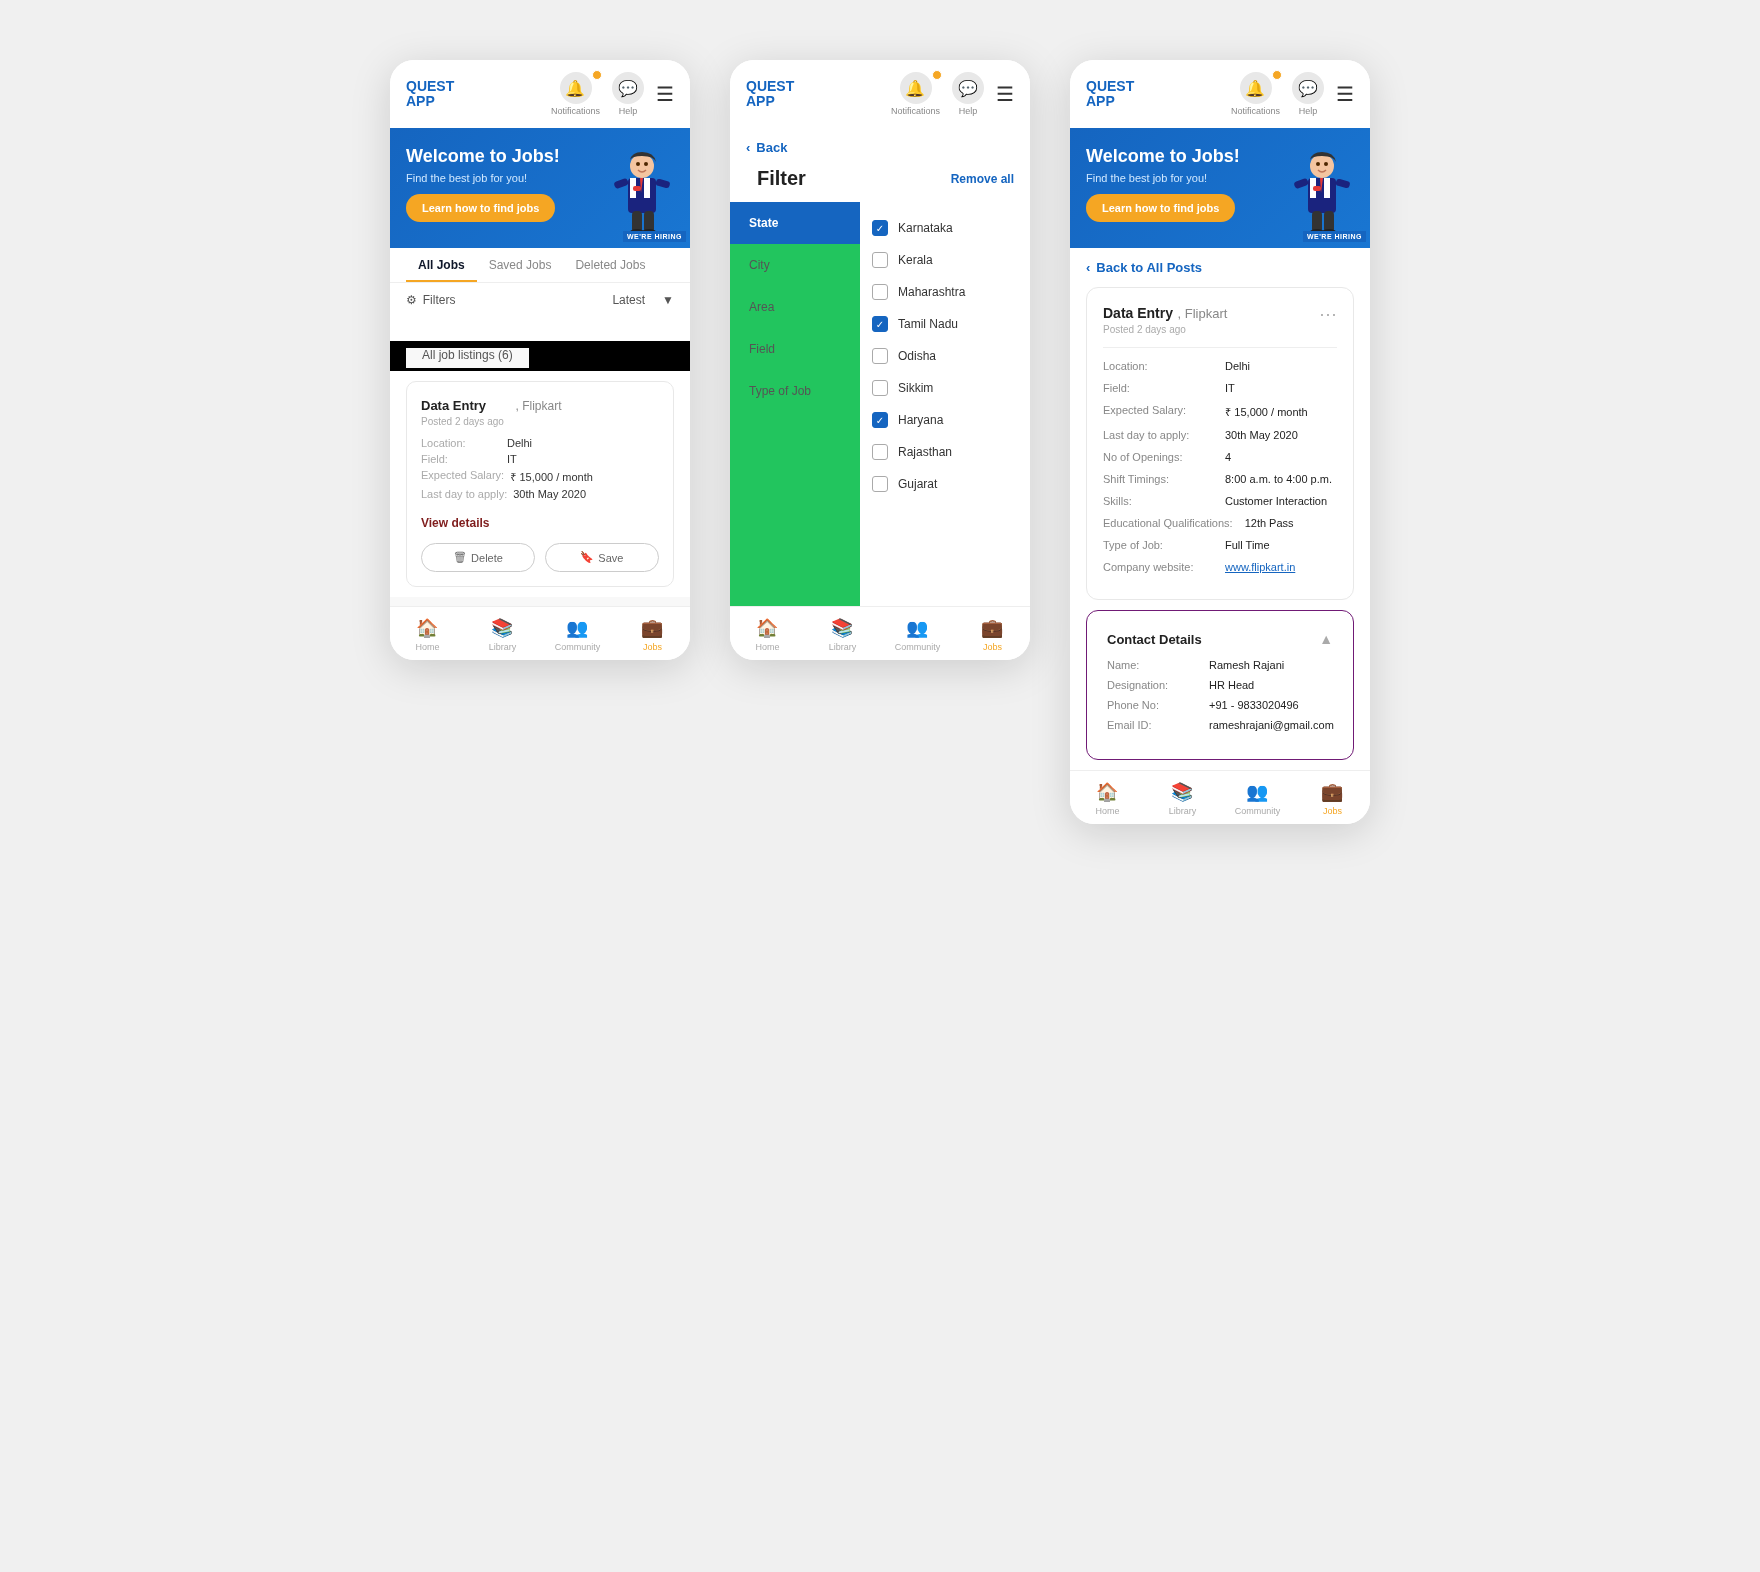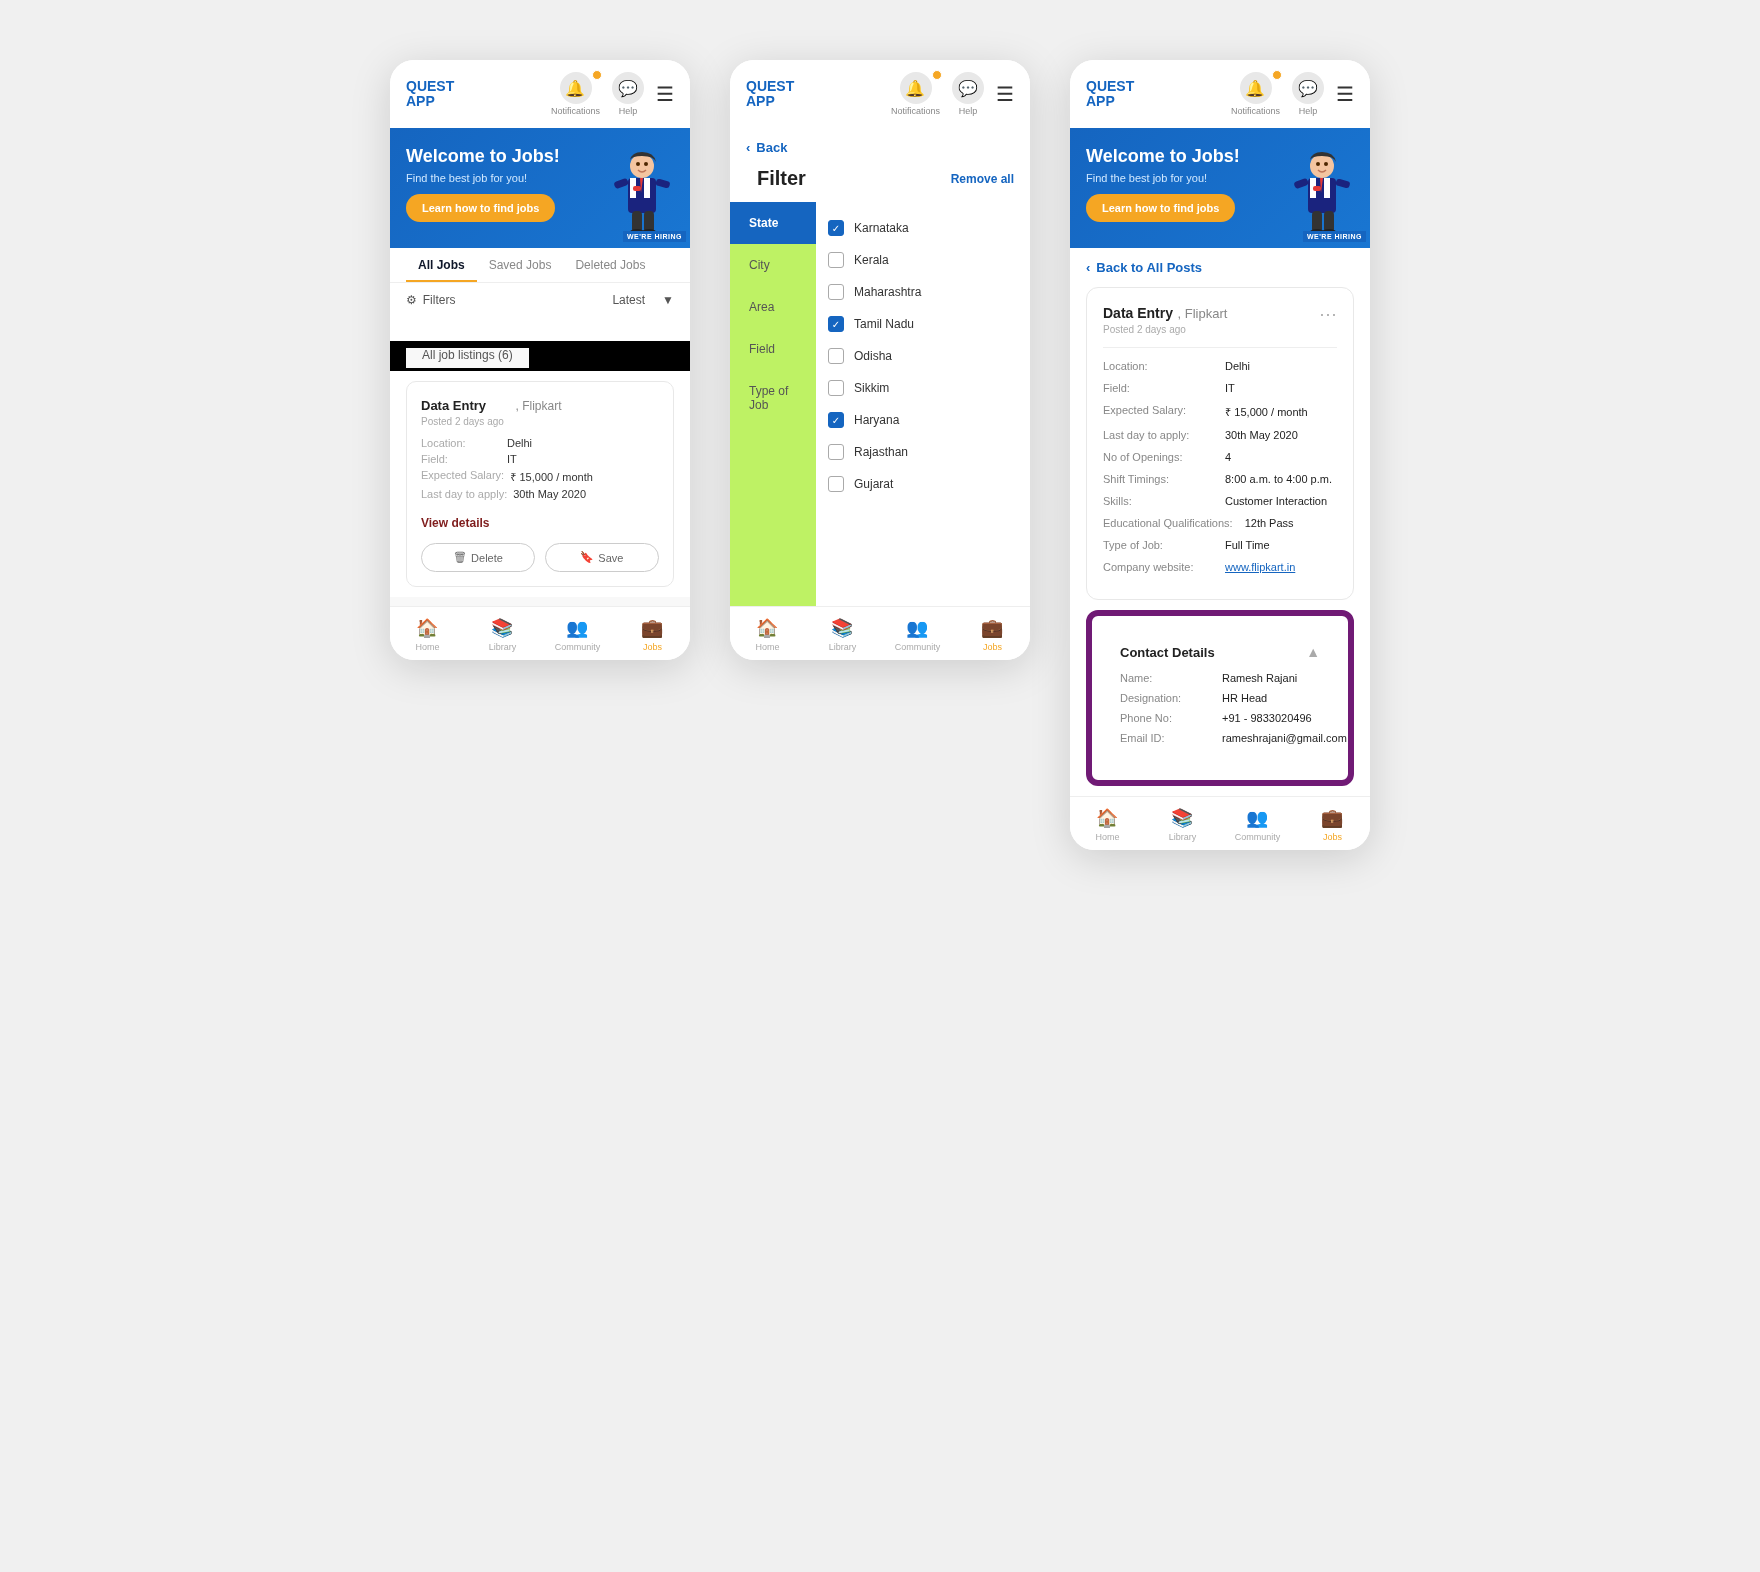--- a/index.html
+++ b/index.html
@@ -329,22 +329,22 @@
       font-size: 12px;
       color: #1565c0;
       cursor: pointer;
       font-weight: 600;
     }
     .filter-body {
       display: flex;
       flex: 1;
     }
     .filter-sidebar {
-      width: 86px;
-      background: #bef264;
+      width: 130px;
+      background: #22c55e;
       flex-shrink: 0;
     }
     .filter-sidebar-item {
       padding: 14px 16px;
       font-size: 12px;
       color: #555;
       cursor: pointer;
       border-left: 3px solid transparent;
     }
     .filter-sidebar-item.active {
@@ -445,23 +445,23 @@
       cursor: pointer;
     }
     .detail-header-row {
       display: flex;
       justify-content: space-between;
       align-items: flex-start;
     }
     .contact-section {
       margin: 0 16px 10px 16px;
       background: #fff;
-      border: 6px solid #701a75;
+      border: 1px solid #701a75;
       border-radius: 12px;
-      padding: 28px;
+      padding: 20px;
     }
     .contact-title-row {
       display: flex;
       justify-content: space-between;
       align-items: center;
       margin-bottom: 12px;
     }
     .contact-title {
       font-size: 13px;
       font-weight: 700;

